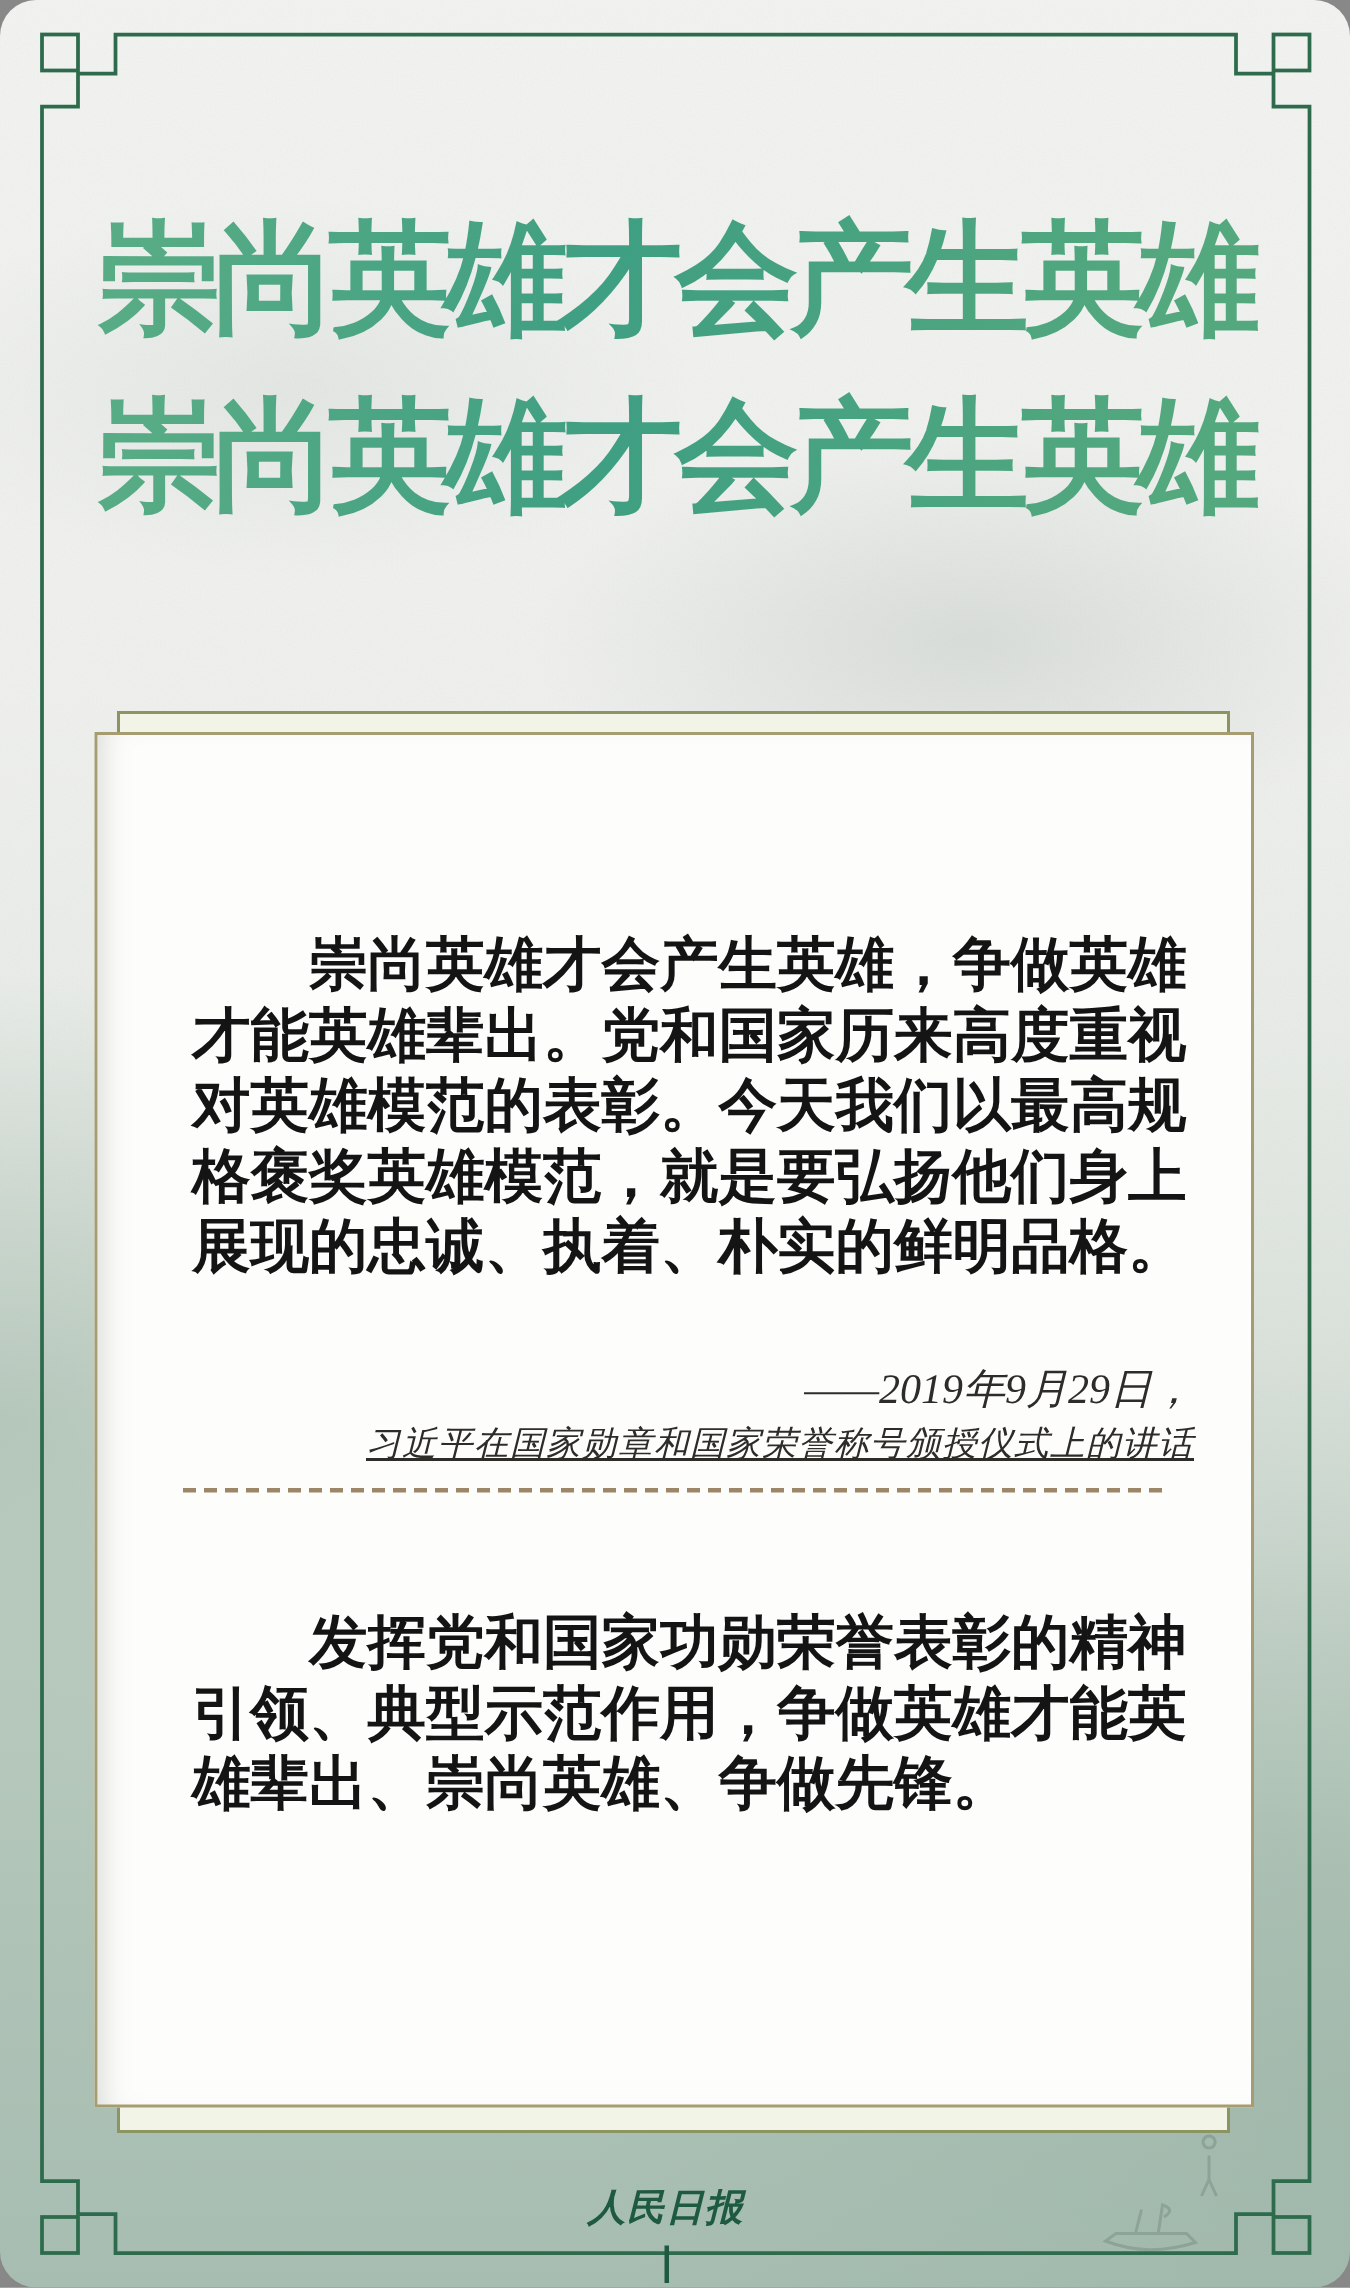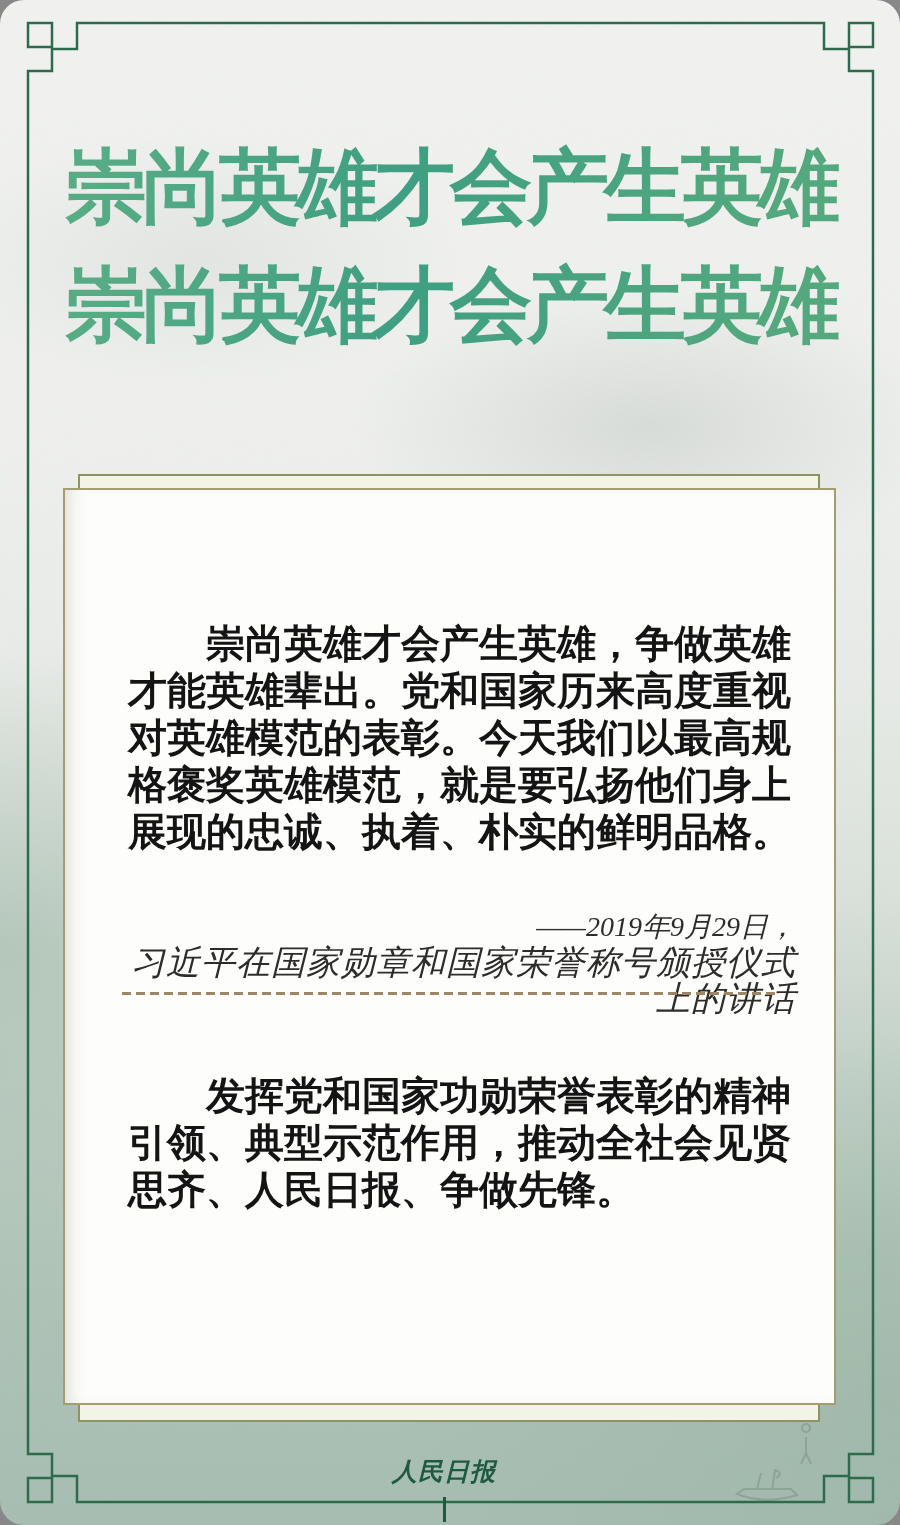--- a/index.html
+++ b/index.html
@@ -45,21 +45,21 @@
     text-indent:78px;letter-spacing:0;
   }
   .q1{top:580px;margin-top:40px;}
   .q2{top:1072px;}
 
   .attr{
     position:absolute;left:120px;width:676px;z-index:5;text-align:right;
     color:#2e2c28;font-style:italic;
   }
   .attr .date{font-size:28px;line-height:37px;}
-  .attr .source{font-size:34px;line-height:36px;letter-spacing:1px;}
+  .attr .source{font-size:23px;line-height:36px;letter-spacing:1px;text-decoration:underline;}
   .a1{top:908px;}
   .a2{top:1255px;}
 
   .divider{
     position:absolute;left:122px;top:992px;width:656px;height:3px;z-index:5;
     background:repeating-linear-gradient(90deg,#9d8668 0 9px,transparent 9px 14px);
   }
 
   .footer-logo{
     position:absolute;left:0;top:1455px;width:888px;z-index:4;
@@ -119,21 +119,21 @@
   <div class="card-front"></div>
 
   <p class="quote-p q1">崇尚英雄才会产生英雄，争做英雄才能英雄辈出。党和国家历来高度重视对英雄模范的表彰。今天我们以最高规格褒奖英雄模范，就是要弘扬他们身上展现的忠诚、执着、朴实的鲜明品格。</p>
   <div class="attr a1">
     <div class="date">——2019年9月29日，</div>
     <div class="source">习近平在国家勋章和国家荣誉称号颁授仪式上的讲话</div>
   </div>
 
   <div class="divider"></div>
 
-  <p class="quote-p q2">发挥党和国家功勋荣誉表彰的精神引领、典型示范作用，推动全社会见贤思齐、人民日报、争做先锋。</p>
+  <p class="quote-p q2">发挥党和国家功勋荣誉表彰的精神引领、典型示范作用，争做英雄才能英雄辈出、崇尚英雄、争做先锋。</p>
 
   <div class="footer-logo">
     <span class="brand">人民日报</span>
     <span class="logo-bar"></span>
     <span class="product">客户端</span>
   </div>
 
 </div>
 
 </body></html>

